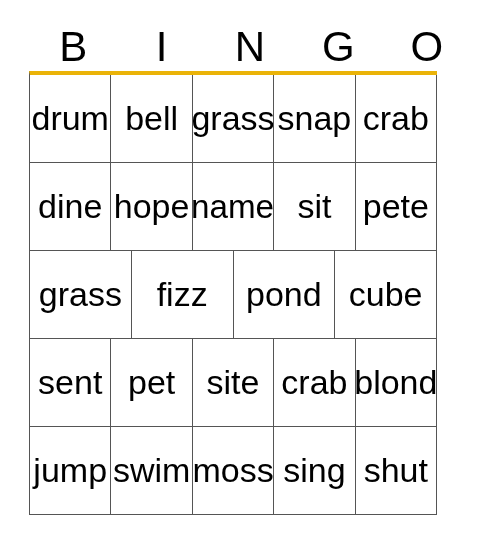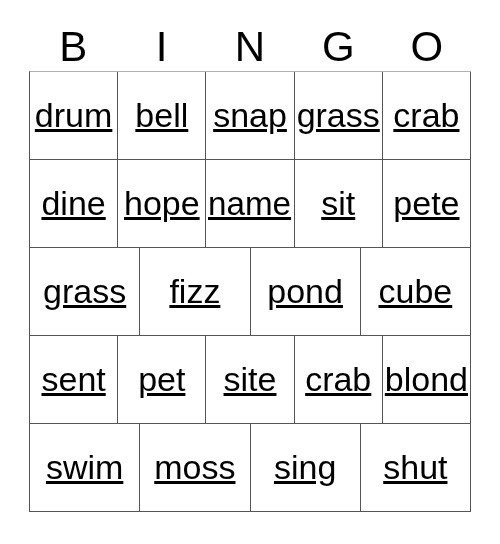--- a/index.html
+++ b/index.html
@@ -30,25 +30,24 @@
     display: flex;
     align-items: center;
     justify-content: center;
     font-size: 42px;
     line-height: 1;
     font-weight: 400;
     letter-spacing: 0;
     color: #000000;
   }
   .grid {
-    width: 442px;
-    border-top: 1px solid #eab308;
+    width: 408px;
+    border-top: 4px solid #eab308;
     border-left: 1px solid #555555;
     box-sizing: border-box;
-    text-decoration: underline;
   }
   .grid-row {
     display: flex;
     width: 100%;
   }
   .cell {
     flex: 1 1 0;
     height: 88px;
     box-sizing: border-box;
     border-right: 1px solid #555555;
@@ -82,24 +81,24 @@
   <div class="grid">
 
     <div class="grid-row">
       <div class="cell">
           <span class="cell-text">drum</span>
         </div>
       <div class="cell">
           <span class="cell-text">bell</span>
         </div>
       <div class="cell">
-          <span class="cell-text">snap</span>
+          <span class="cell-text">grass</span>
         </div>
       <div class="cell">
-          <span class="cell-text">grass</span>
+          <span class="cell-text">snap</span>
         </div>
       <div class="cell">
           <span class="cell-text">crab</span>
         </div>
     </div>
 
     <div class="grid-row">
       <div class="cell">
           <span class="cell-text">dine</span>
         </div>
@@ -145,20 +144,23 @@
       <div class="cell">
           <span class="cell-text">crab</span>
         </div>
       <div class="cell">
           <span class="cell-text">blond</span>
         </div>
     </div>
 
     <div class="grid-row">
       <div class="cell">
+          <span class="cell-text">jump</span>
+        </div>
+      <div class="cell">
           <span class="cell-text">swim</span>
         </div>
       <div class="cell">
           <span class="cell-text">moss</span>
         </div>
       <div class="cell">
           <span class="cell-text">sing</span>
         </div>
       <div class="cell">
           <span class="cell-text">shut</span>

